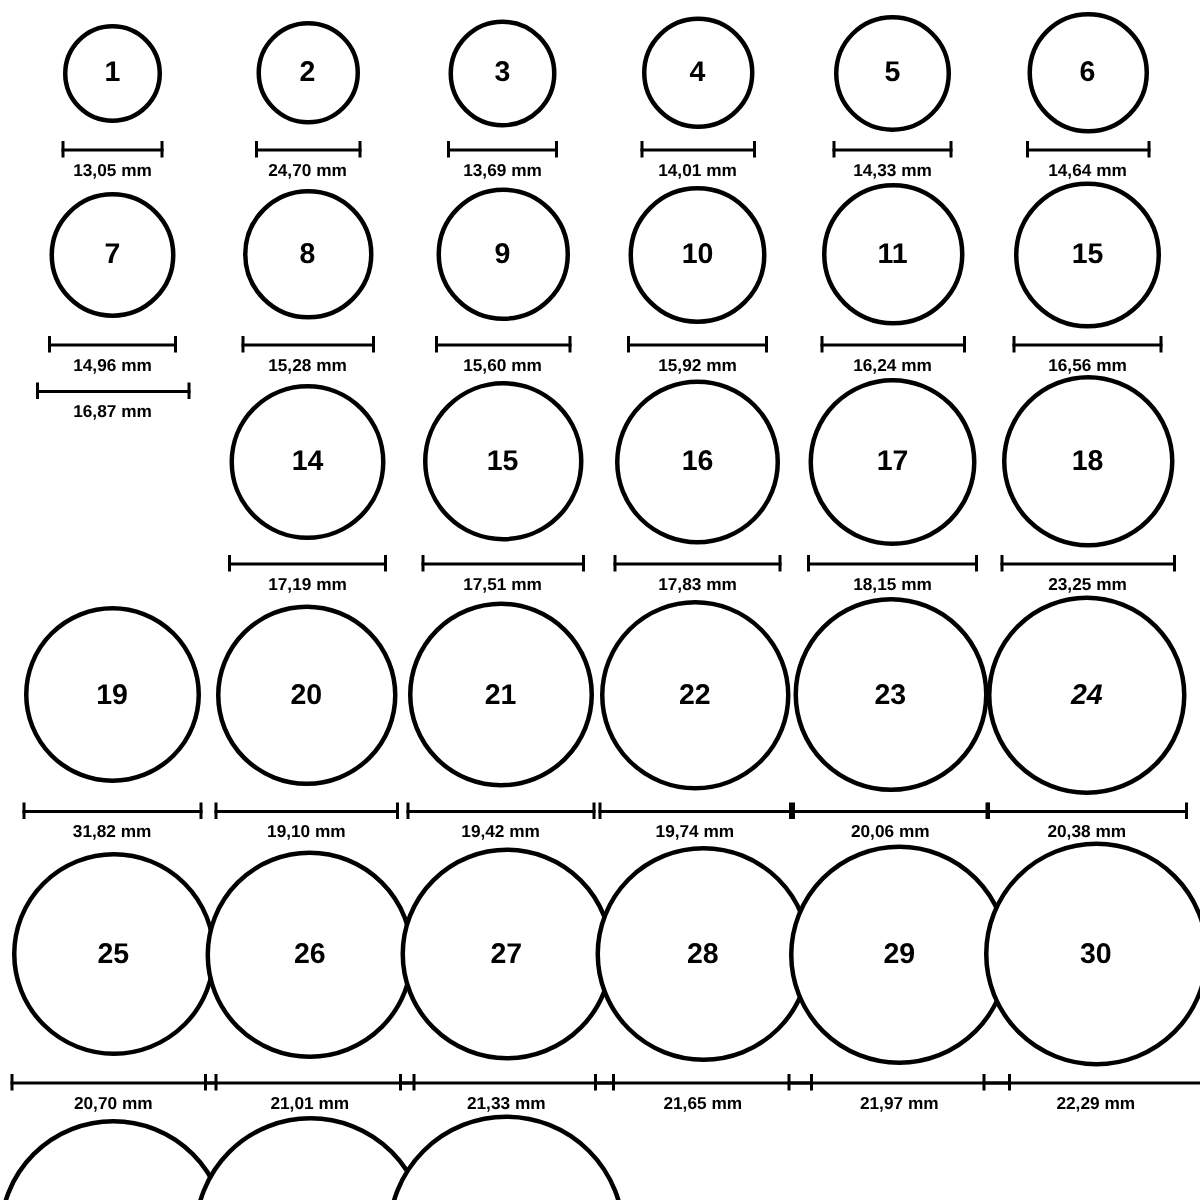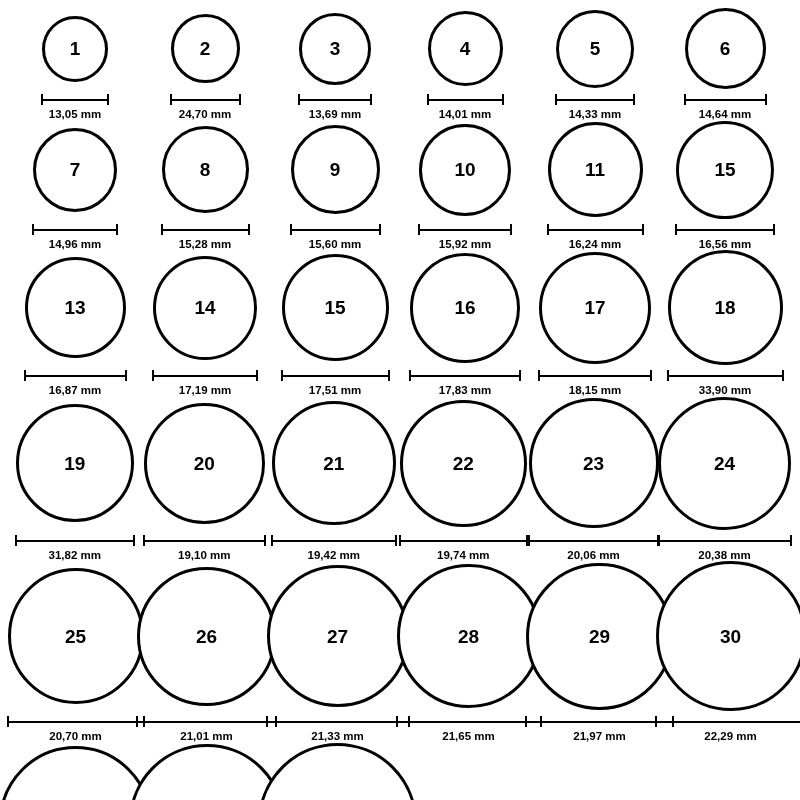--- a/index.html
+++ b/index.html
@@ -245,25 +245,20 @@
         <div class="measure" style="width: 100px;">
           <div class="bar"></div>
           <div class="tick left"></div>
           <div class="tick right"></div>
         </div>
         <div class="ring-label">16,56 mm</div>
       </div>
     </div>
     <div class="ring-row" style="margin-bottom: 0px;">
       <div class="ring-cell" style="width: 131px;">
-        <div class="circle-wrap" style="height: 115px;">
-          <div class="ring-circle" style="width: 101px; height: 101px;">
-            <span class="ring-number">13</span>
-          </div>
-        </div>
         <div class="measure" style="width: 103px;">
           <div class="bar"></div>
           <div class="tick left"></div>
           <div class="tick right"></div>
         </div>
         <div class="ring-label">16,87 mm</div>
       </div>
       <div class="ring-cell" style="width: 131px;">
         <div class="circle-wrap" style="height: 115px;">
           <div class="ring-circle" style="width: 104px; height: 104px;">
@@ -320,21 +315,21 @@
         <div class="circle-wrap" style="height: 115px; justify-content: center;">
           <div class="ring-circle" style="width: 115px; height: 115px;">
             <span class="ring-number">18</span>
           </div>
         </div>
         <div class="measure" style="width: 117px;">
           <div class="bar"></div>
           <div class="tick left"></div>
           <div class="tick right"></div>
         </div>
-        <div class="ring-label">33,90 mm</div>
+        <div class="ring-label">23,25 mm</div>
       </div>
     </div>
     <div class="ring-row" style="margin-bottom: 0px;">
       <div class="ring-cell" style="width: 131px;">
         <div class="circle-wrap" style="height: 133px;">
           <div class="ring-circle" style="width: 118px; height: 118px;">
             <span class="ring-number">19</span>
           </div>
         </div>
         <div class="measure" style="width: 120px;">
@@ -391,21 +386,21 @@
         </div>
         <div class="measure" style="width: 132px;">
           <div class="bar"></div>
           <div class="tick left"></div>
           <div class="tick right"></div>
         </div>
         <div class="ring-label">20,06 mm</div>
       </div>
       <div class="ring-cell" style="width: 131px;">
         <div class="circle-wrap" style="height: 133px;">
-          <div class="ring-circle" style="width: 133px; height: 133px;">
+          <div class="ring-circle" style="width: 133px; height: 133px; font-style: italic;">
             <span class="ring-number">24</span>
           </div>
         </div>
         <div class="measure" style="width: 135px;">
           <div class="bar"></div>
           <div class="tick left"></div>
           <div class="tick right"></div>
         </div>
         <div class="ring-label">20,38 mm</div>
       </div>

